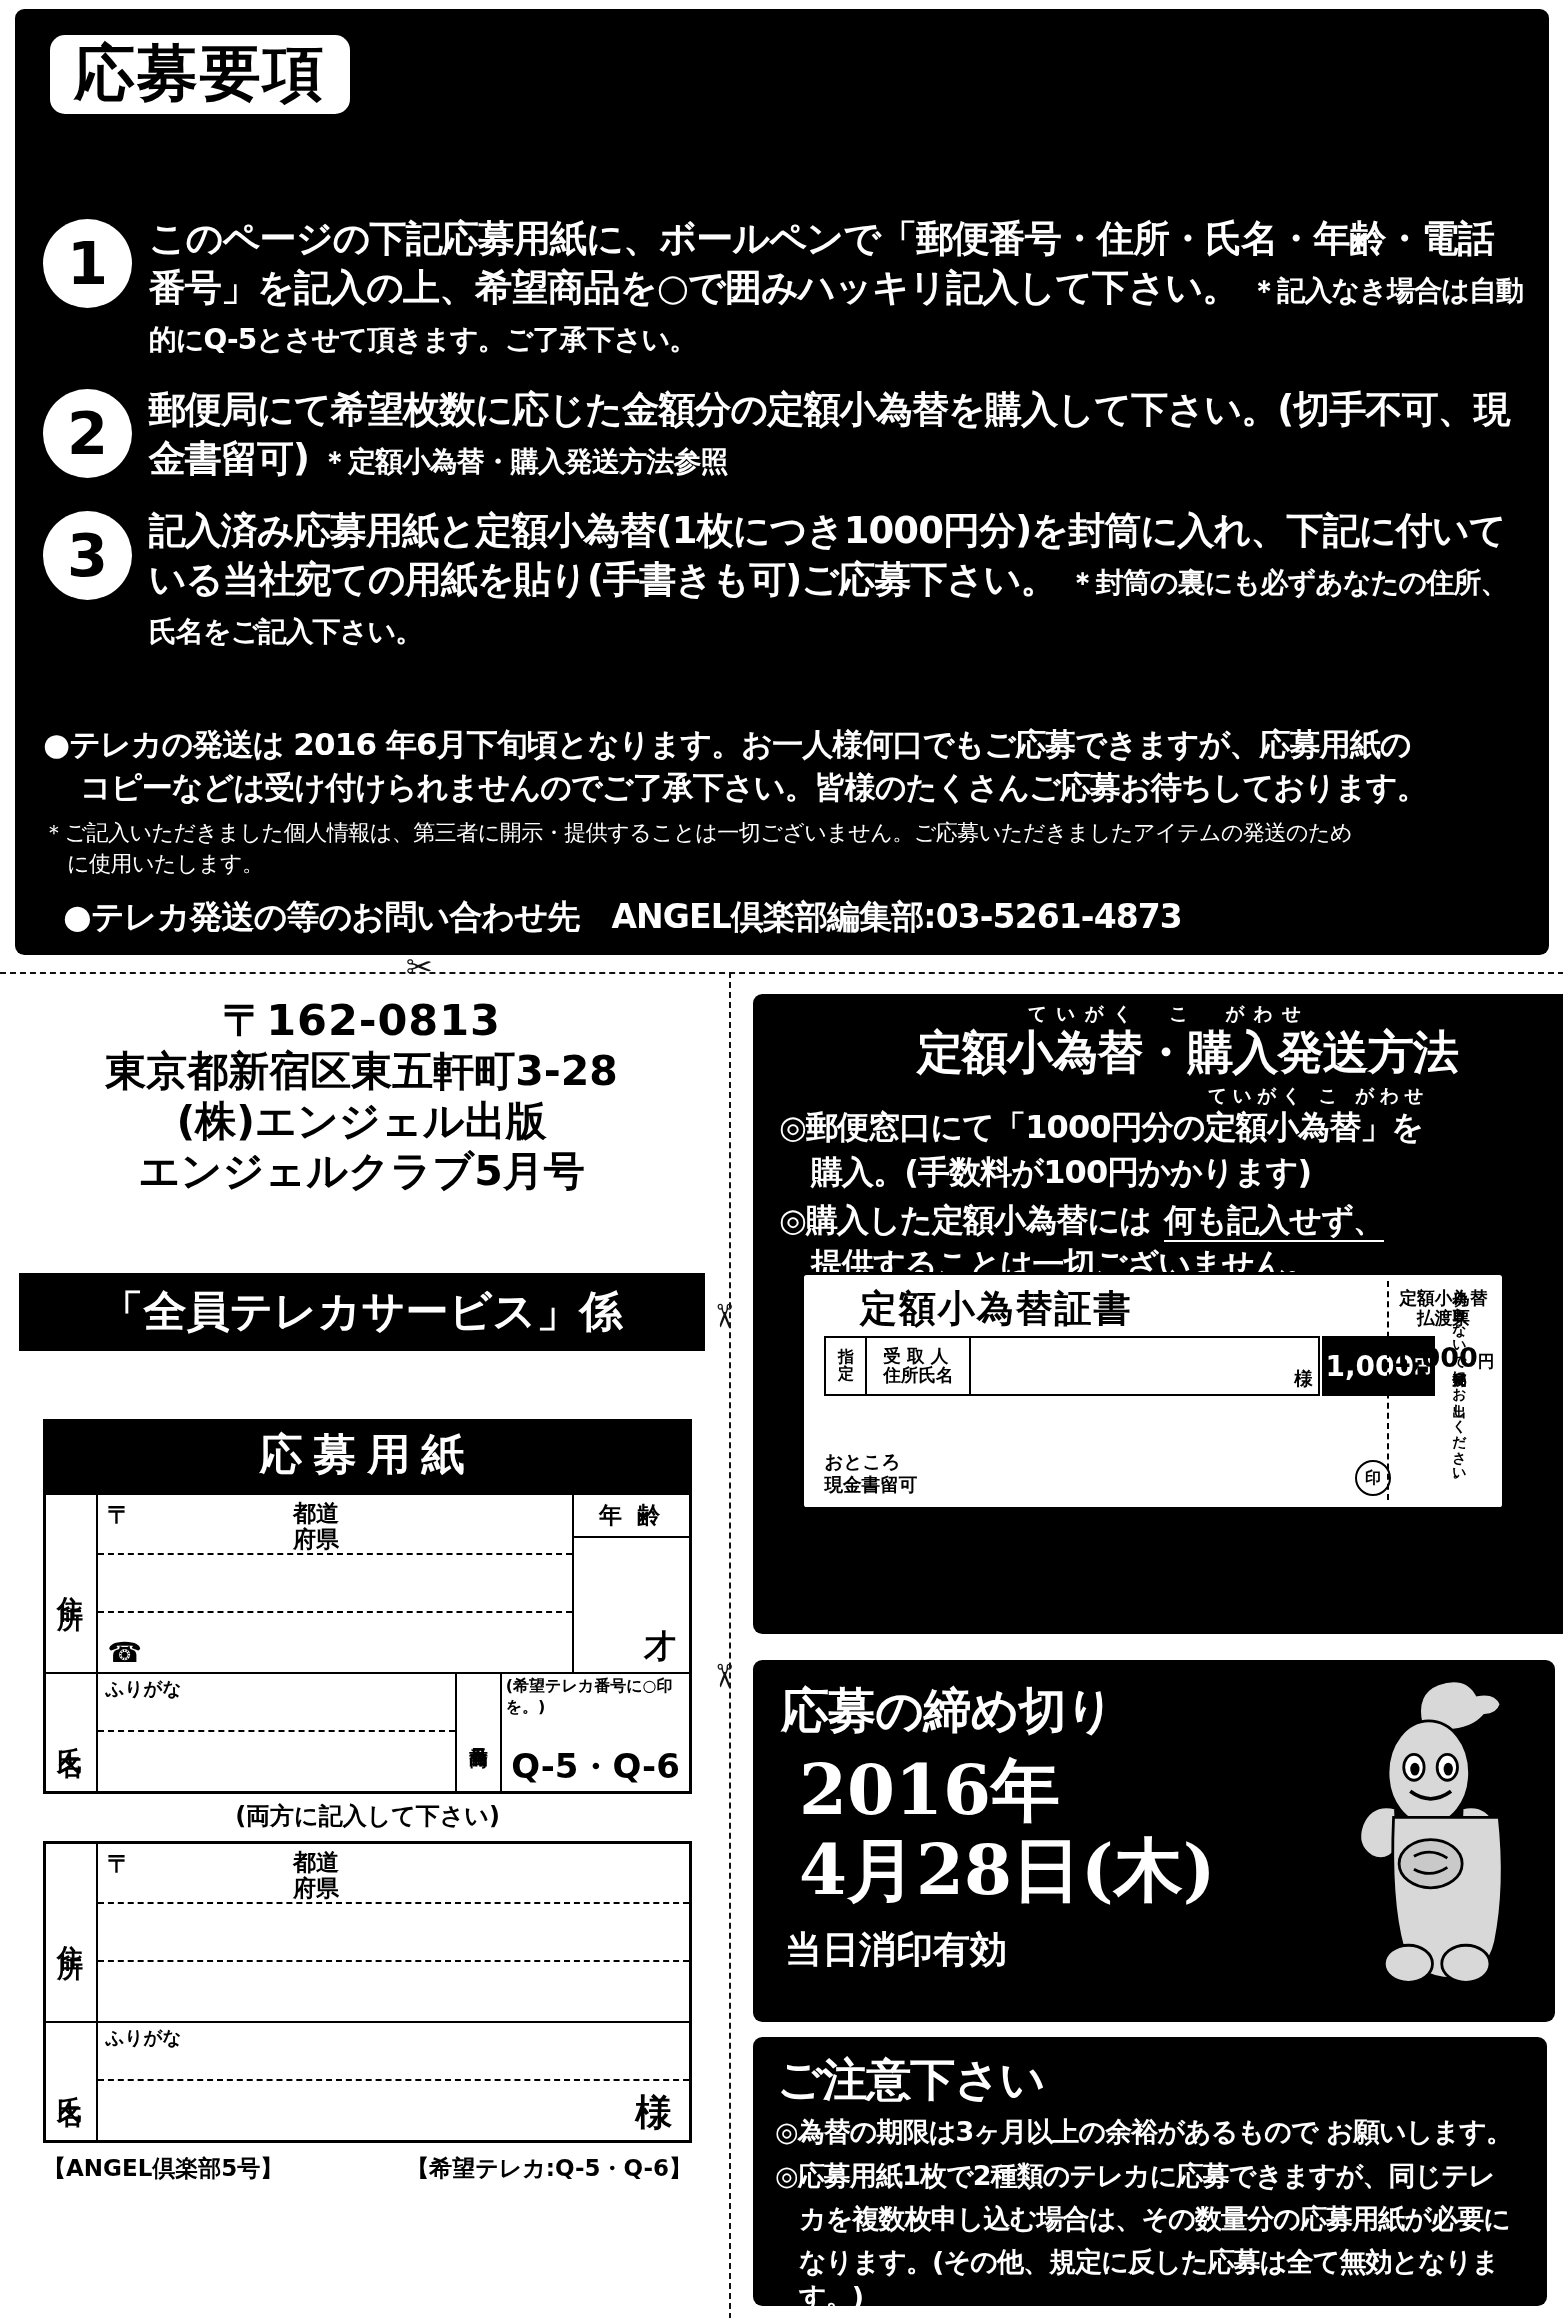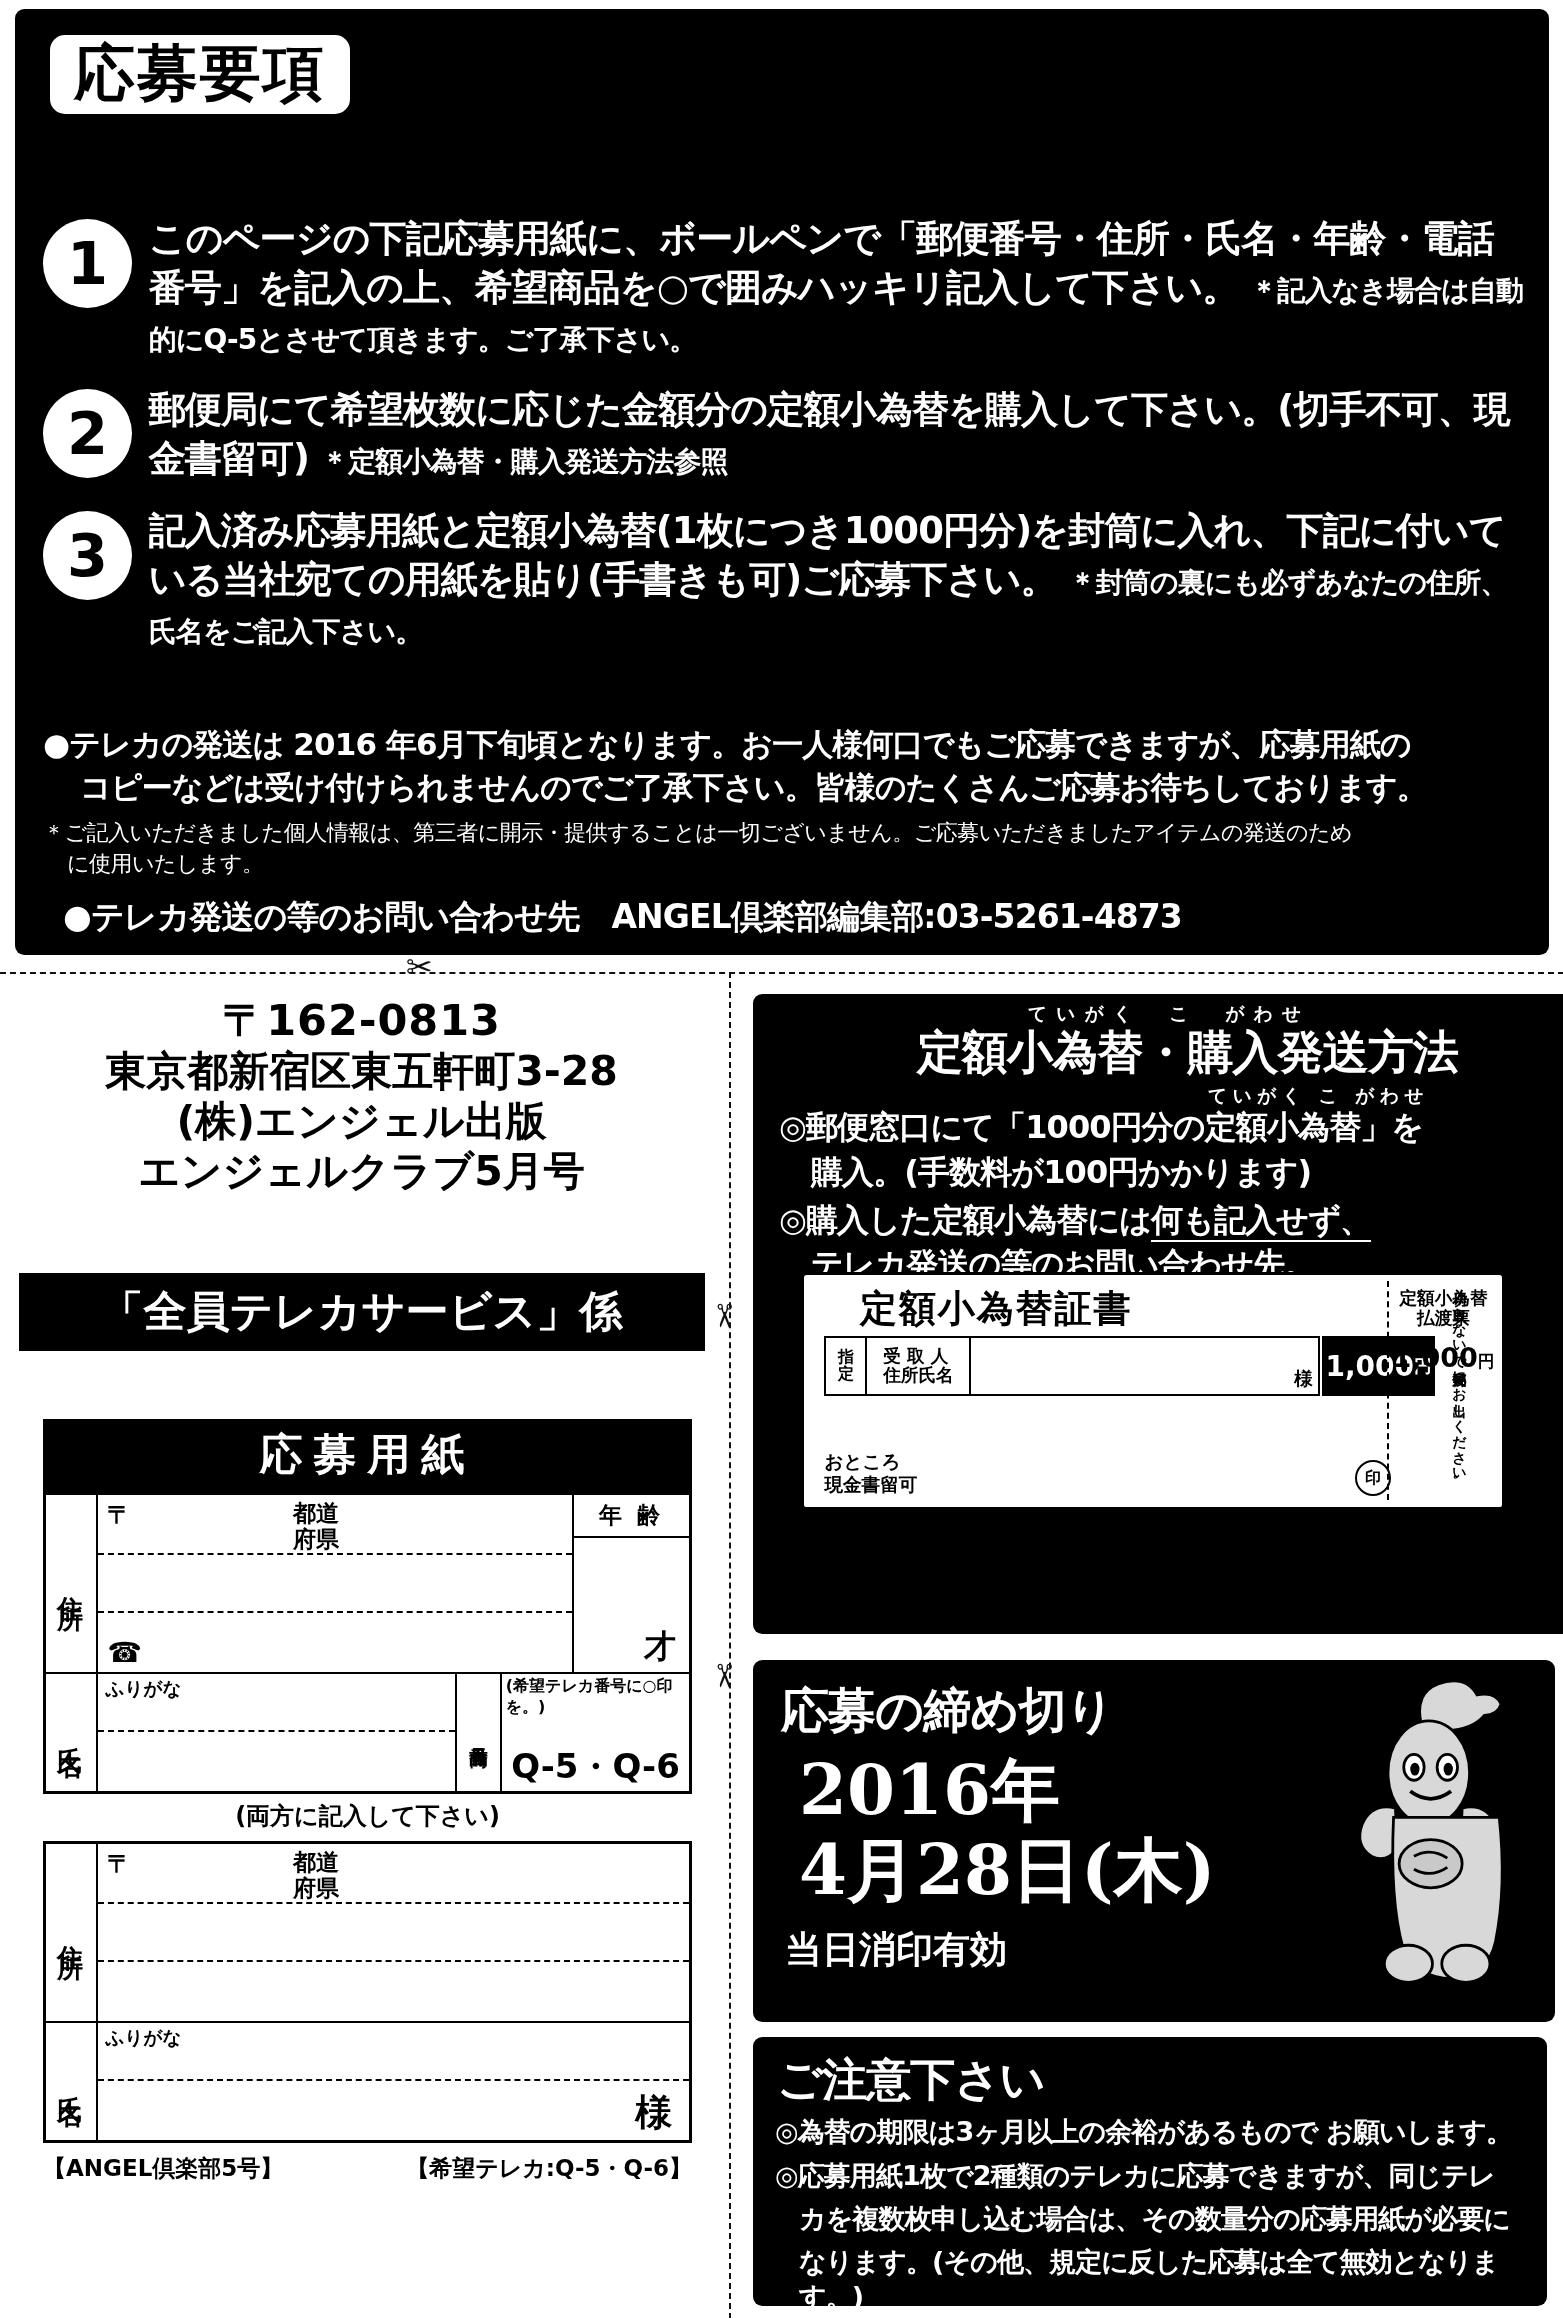--- a/index.html
+++ b/index.html
@@ -125,21 +125,21 @@
   .panel{
     position:absolute;background:#000;color:#fff;border-radius:9.3px;
   }
   .p1{left:753px;top:994px;width:869px;height:640px;}
   .ruby{position:absolute;font-size:18.6px;font-weight:bold;letter-spacing:9.3px;}
   .p1-title{
     position:absolute;left:0;right:0;top:28px;text-align:center;
     font-size:46px;font-weight:bold;letter-spacing:-0.9px;
   }
   .p1-li{position:absolute;font-size:32px;font-weight:bold;line-height:1.3;letter-spacing:-0.9px;}
-  .uline{border-bottom:2.8px solid #fff;padding-bottom:0.9px;}
+  .uline{border-bottom:2.8px solid #fff;padding-bottom:0.9px;margin-left:13px;}
 
   .voucher{
     position:absolute;left:48px;top:278px;width:698px;height:232px;
     background:#fff;color:#000;border:3.7px solid #000;border-radius:5.6px;
   }
   .v-title{position:absolute;left:56px;top:9.3px;font-size:37px;font-weight:bold;letter-spacing:1.9px;}
   .v-box{position:absolute;left:20.4px;top:61px;width:492px;height:56px;border:2.8px solid #000;display:flex;}
   .v-b1{flex:0 0 39px;border-right:2.8px solid #000;font-size:16px;font-weight:bold;line-height:1.05;display:flex;flex-direction:column;align-items:center;justify-content:center;}
   .v-b2{flex:0 0 102px;border-right:2.8px solid #000;font-size:17.6px;font-weight:bold;line-height:1.1;display:flex;flex-direction:column;align-items:center;justify-content:center;}
   .v-b3{flex:1 1 auto;position:relative;}
@@ -307,21 +307,21 @@
   <div class="panel p1">
     <div class="ruby" style="left:275px;top:7.4px;">ていがく　こ　がわせ</div>
     <div class="p1-title">定額小為替・購入発送方法</div>
 
     <div class="ruby" style="left:455px;top:89px;letter-spacing:5.6px;">ていがく こ がわせ</div>
     <div class="p1-li" style="left:26px;top:113px;">◎郵便窓口にて「1000円分の定額小為替」を</div>
     <div class="p1-li" style="left:58px;top:158px;">購入。(手数料が100円かかります)</div>
     <div class="p1-li" style="left:26px;top:206px;">
       <span>◎購入した定額小為替には</span><span class="uline">何も記入せず、</span>
     </div>
-    <div class="p1-li" style="left:58px;top:250px;">テレカ発送の等のお問い合わせ先。</div>
+    <div class="p1-li" style="left:58px;top:250px;">提供することは一切ございません。</div>
 
     <div class="voucher">
       <div class="v-title">定額小為替証書</div>
 
       <div class="v-box">
         <div class="v-b1">指<br>定</div>
         <div class="v-b2">受 取 人<br>住所氏名</div>
         <div class="v-b3">
           <span class="v-sama">様</span>
         </div>

